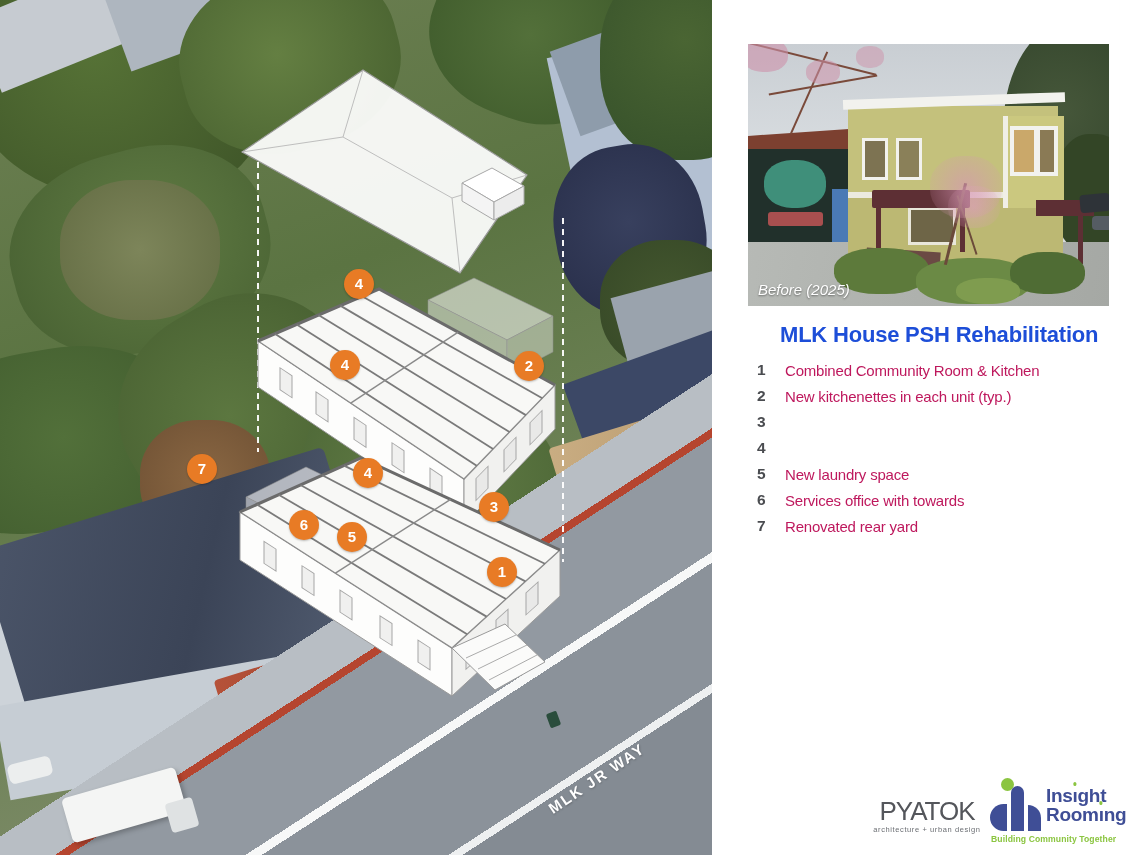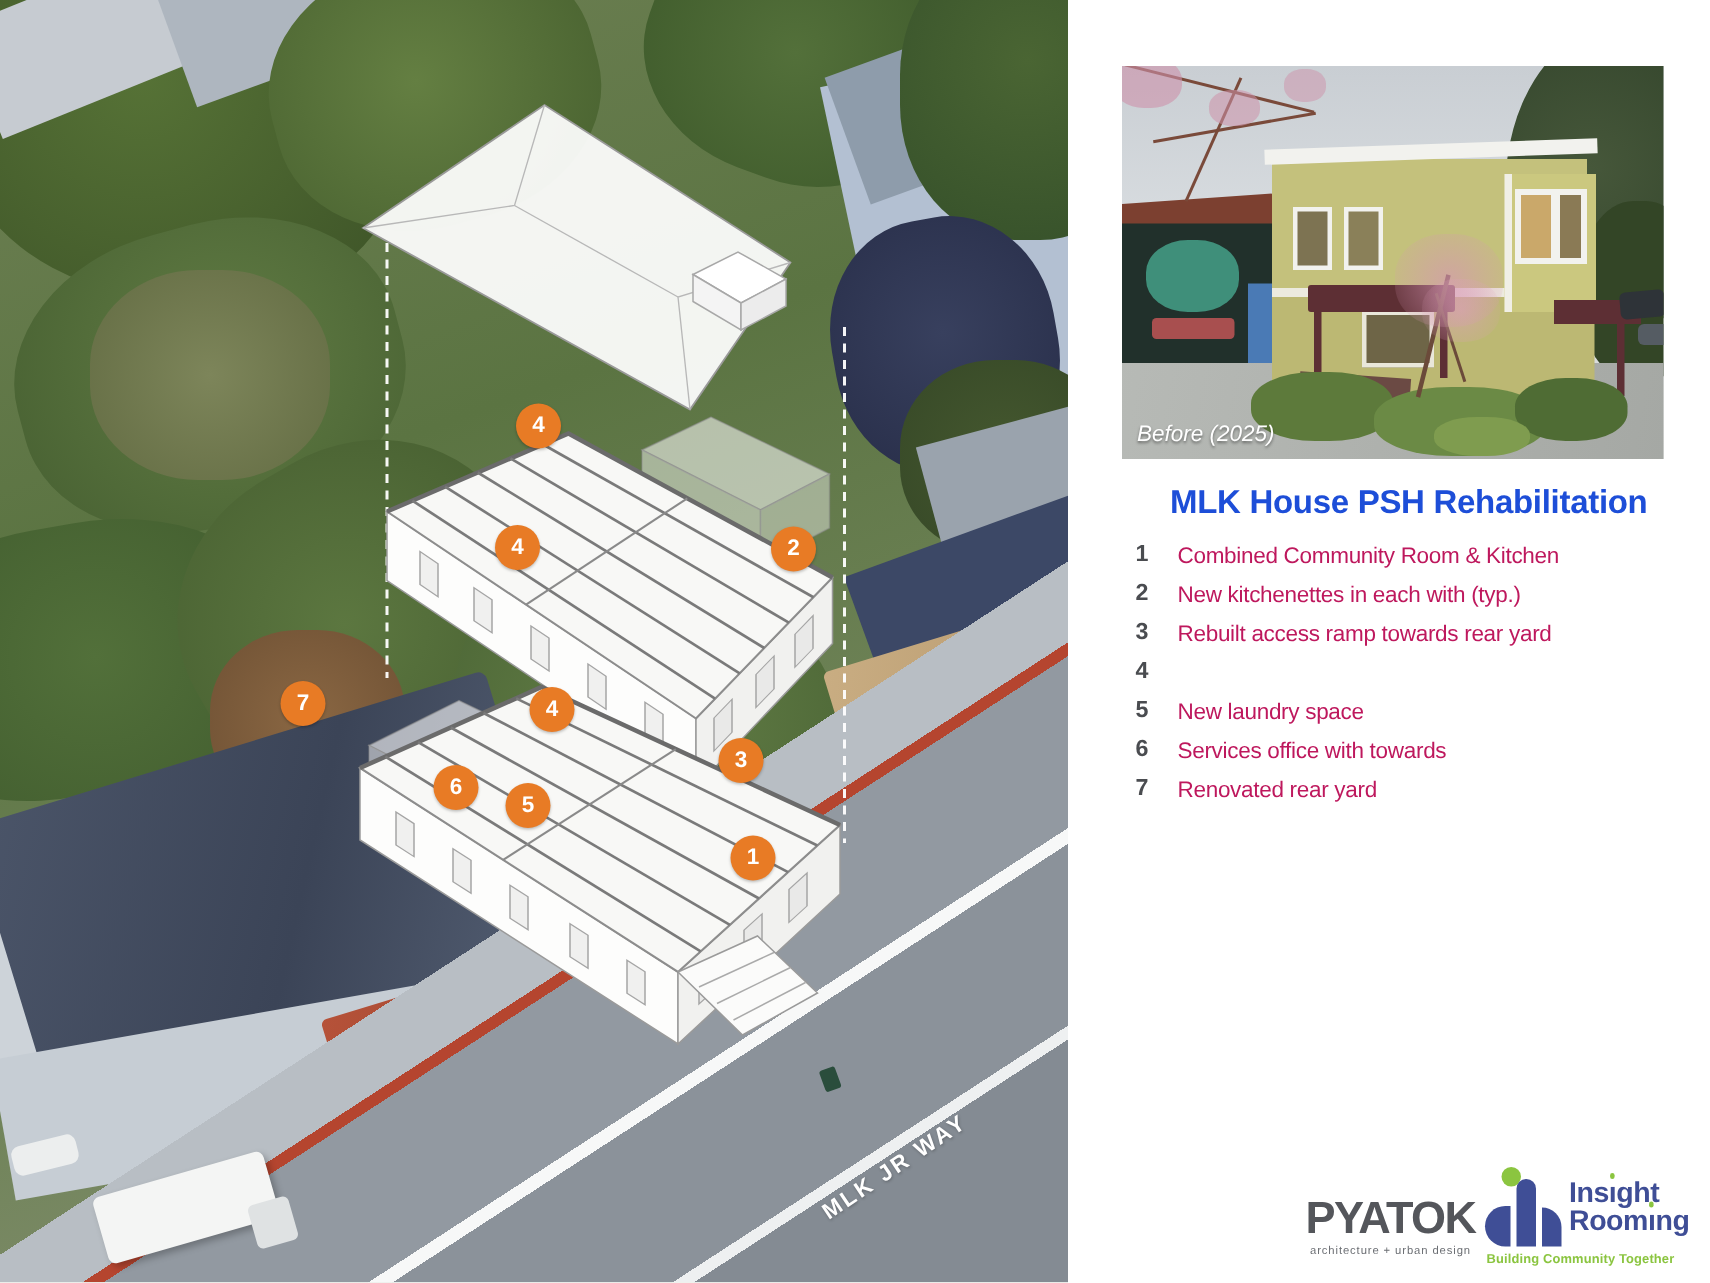--- a/index.html
+++ b/index.html
@@ -25,21 +25,21 @@
   .caption{position:absolute;left:10px;bottom:8px;color:#fff;font-style:italic;
     font-size:15px;text-shadow:0 1px 2px rgba(0,0,0,.45);text-align:right;}
   .title{position:absolute;left:757px;top:322px;width:370px;color:#1d4ed8;
     font-size:22px;font-weight:600;letter-spacing:-0.2px;margin-left:23px;}
   .legend{position:absolute;left:757px;top:357px;width:372px;}
   .lrow{display:flex;height:26px;align-items:center;}
   .lnum{width:28px;font-weight:bold;font-size:15.5px;color:#4a4c50;}
   .ltxt{font-size:15px;color:#be185d;letter-spacing:-0.2px;}
   
   .pyatok{position:absolute;left:866px;top:798px;width:122px;text-align:center;}
-  .pyname{font-size:30px;font-weight:bold;color:#54565b;letter-spacing:-1px;line-height:1;}
+  .pyname{font-size:26px;font-weight:normal;color:#54565b;letter-spacing:-1px;line-height:1;}
   .pytag{font-size:7.5px;color:#6b6e73;letter-spacing:0.6px;margin-top:1px;}
   .ins{position:absolute;left:990px;top:778px;width:146px;}
   .insicon{position:absolute;left:0;top:0;width:52px;height:54px;}
   .insdot{position:absolute;left:11px;top:0;width:13px;height:13px;border-radius:50%;background:#8bc540;}
   .insb1{position:absolute;left:0;top:26px;width:17px;height:27px;background:#3f4e96;border-radius:14px 0 0 14px;}
   .insb2{position:absolute;left:21px;top:8px;width:13px;height:45px;background:#3f4e96;border-radius:7px 7px 0 0;}
   .insb3{position:absolute;left:38px;top:27px;width:13px;height:26px;background:#3f4e96;border-radius:0 13px 0 0;}
   .instext{position:absolute;left:56px;top:8px;font-size:19px;font-weight:bold;color:#3f4e96;line-height:1.0;letter-spacing:-0.3px;}
   .gi{position:relative;}
   .gi::after{content:"";position:absolute;left:50%;transform:translateX(-50%);top:-0.14em;
@@ -238,25 +238,24 @@
   </div>
 
   <div class="title">MLK House PSH Rehabilitation</div>
   <div class="legend">
     <div class="lrow">
         <span class="lnum">1</span>
         <span class="ltxt">Combined Community Room &amp; Kitchen</span>
       </div>
     <div class="lrow">
         <span class="lnum">2</span>
-        <span class="ltxt">New kitchenettes in each with (typ.)</span>
+        <span class="ltxt">New kitchenettes in each unit (typ.)</span>
       </div>
     <div class="lrow">
         <span class="lnum">3</span>
-        <span class="ltxt">Rebuilt access ramp towards rear yard</span>
       </div>
     <div class="lrow">
         <span class="lnum">4</span>
       </div>
     <div class="lrow">
         <span class="lnum">5</span>
         <span class="ltxt">New laundry space</span>
       </div>
     <div class="lrow">
         <span class="lnum">6</span>

